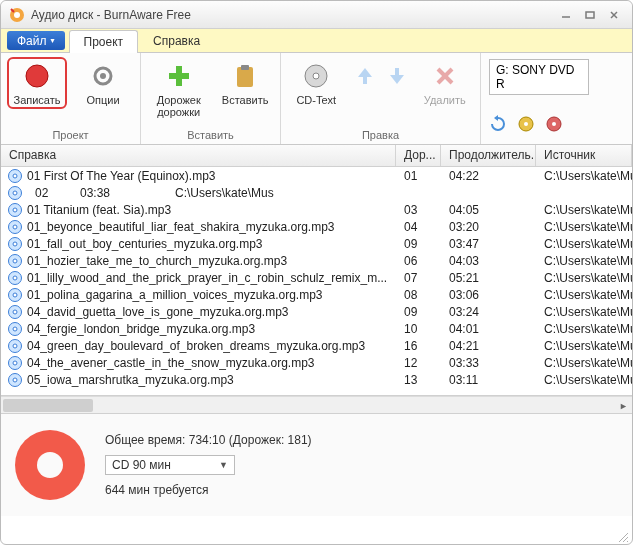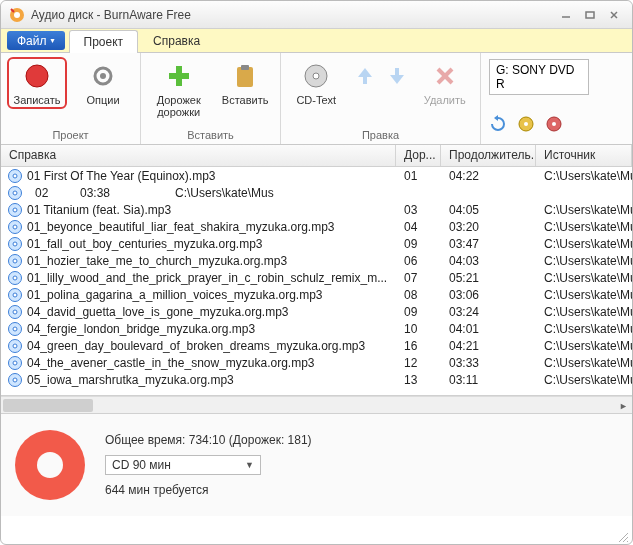--- a/index.html
+++ b/index.html
@@ -55,21 +55,21 @@
 .hscroll .arrow { position: absolute; top: 0; width: 17px; height: 17px; display: flex; align-items: center; justify-content: center; color: #666; font-size: 9px; }
 .hscroll .arrow.left { left: 0; }
 .hscroll .arrow.right { right: 0; }
 .edge { height: 1px; background: #d0d0d0; }
 
 
 .footer { height: 102px; background: #fafafa; display: flex; align-items: center; padding: 10px 14px; gap: 20px; }
 .donut { width: 70px; height: 70px; border-radius: 50%; background: #f25a4a; position: relative; }
 .donut::after { content: ""; position: absolute; left: 22px; top: 22px; width: 26px; height: 26px; background: #fafafa; border-radius: 50%; }
 .footer-text { font-size: 12px; color: #333; display: flex; flex-direction: column; gap: 8px; }
-.footer-text .combo { border: 1px solid #bcbcbc; background: #fff; font-size: 12px; padding: 2px 6px; width: 156px; display: flex; justify-content: space-between; align-items: center; cursor: pointer; }
+.footer-text .combo { border: 1px solid #bcbcbc; background: #fff; font-size: 12px; padding: 2px 6px; width: 130px; display: flex; justify-content: space-between; align-items: center; cursor: pointer; }
 
 .resize { position: absolute; right: 3px; bottom: 3px; width: 12px; height: 12px; }
 .resize svg { stroke: #b0b0b0; }
 </style>
 </head>
 <body>
 
 <div class="titlebar">
   <span class="appicon">
     <svg viewBox="0 0 16 16">

